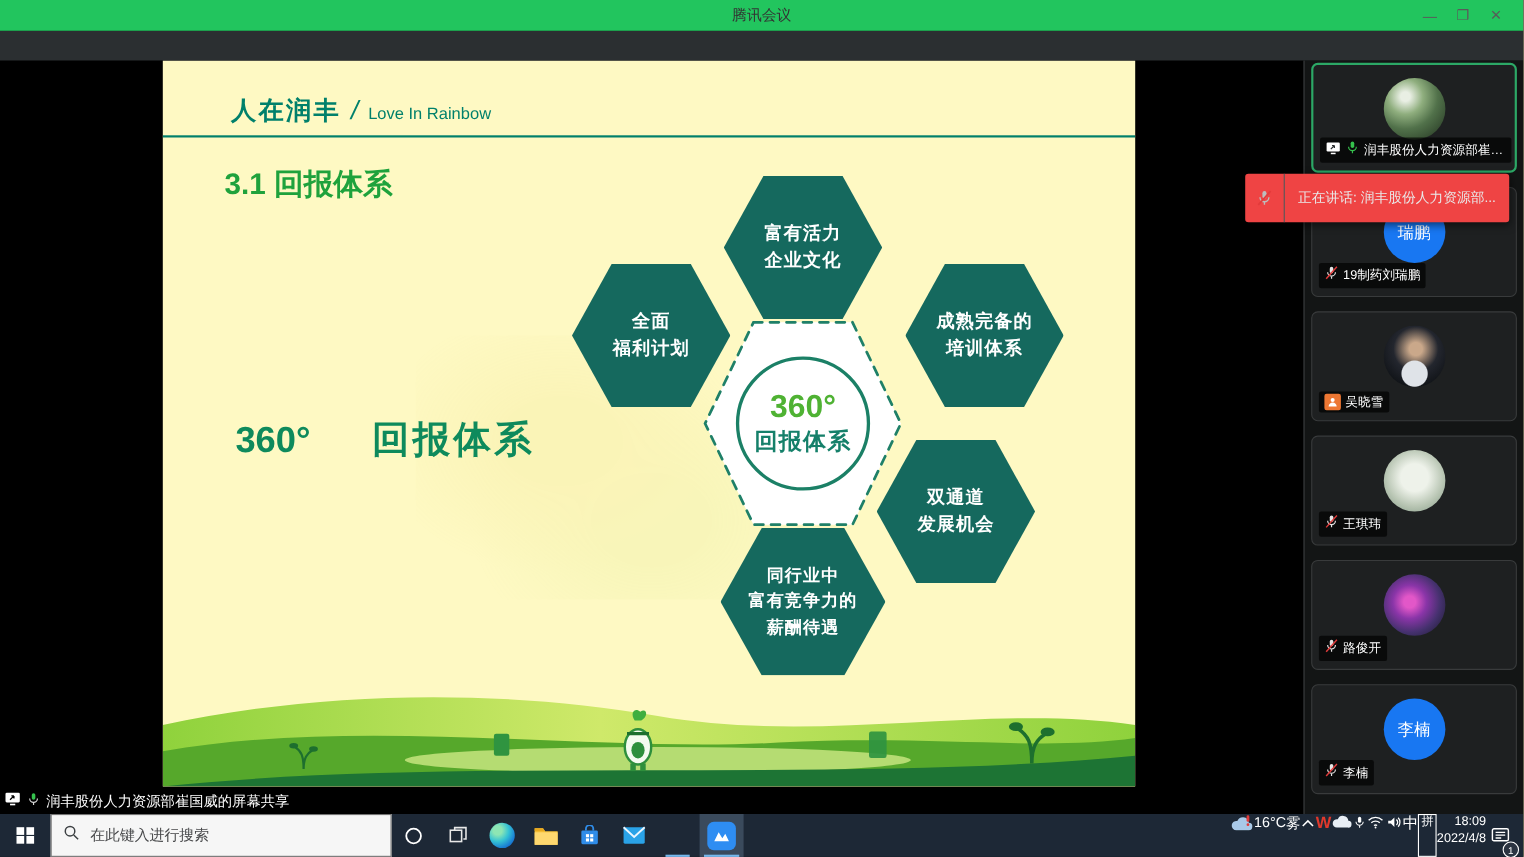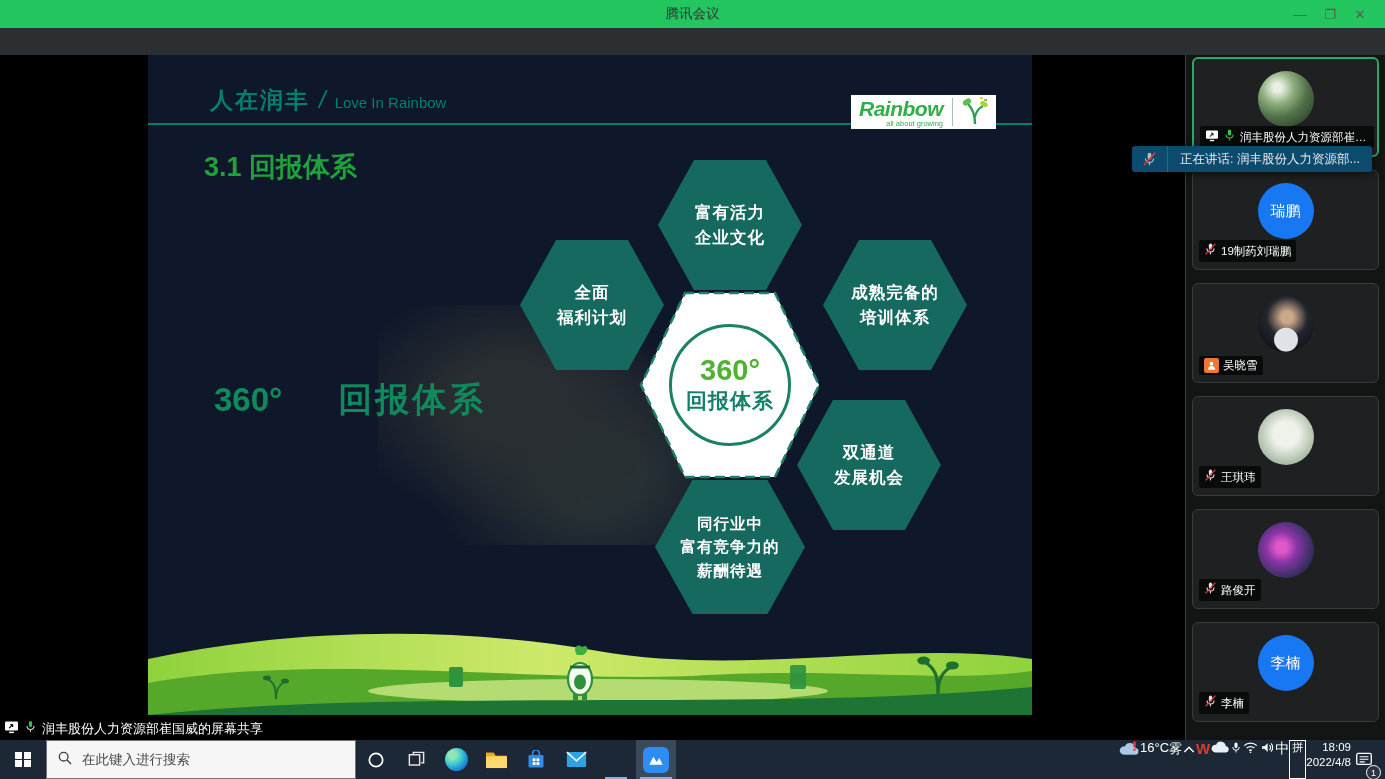--- a/index.html
+++ b/index.html
@@ -10,21 +10,21 @@
   .titlebar { position:absolute; top:0; left:0; width:100%; height:28px; background:#22c55e;
               display:flex; align-items:center; justify-content:center; z-index:10; }
   .titlebar-title { font-size:13.5px; color:#333; }
   .win-controls { position:absolute; right:10px; top:0; height:100%; display:flex; align-items:center; gap:0; }
   .win-btn { width:30px; height:100%; display:flex; align-items:center; justify-content:center;
              color:#5a5a5a; font-size:13px; cursor:default; }
   .meeting-toolbar { position:absolute; top:28px; left:0; width:100%; height:27px; background:#2b2f31; z-index:2; }
 
   
   .stage { position:absolute; top:55px; left:0; width:1185px; height:685px; background:#000; }
-  .slide { position:absolute; left:148px; top:0; width:884px; height:660px; background:#0f172a; overflow:hidden; }
+  .slide { position:absolute; left:148px; top:0; width:884px; height:660px; background:#fef9c3; overflow:hidden; }
 
   .slide-header { position:absolute; left:62px; top:30px; display:flex; align-items:baseline; gap:9px; }
   .slide-header .cn { font-size:23px; font-weight:700; color:#00806b; letter-spacing:2px; }
   .slide-header .slash { font-size:24px; font-style:italic; color:#00806b; }
   .slide-header .en { font-size:15px; color:#00806b; }
   .header-line { position:absolute; left:0; right:0; top:68px; height:2px; background:#00806b; }
   .logo-block { position:absolute; right:36px; top:40px; background:#fff; padding:0 8px;
                 display:flex; align-items:center; gap:9px; z-index:2; }
   .logo-text { display:flex; flex-direction:column; align-items:flex-end; }
   .logo-brand { font-size:21px; font-weight:800; font-style:italic; color:#2fae4a; letter-spacing:-0.5px; }
@@ -77,21 +77,21 @@
                                       radial-gradient(circle at 52% 38%, #caa88a 0 13%, #23262e 45%, #101317 78%); }
   .avatar.photo-sketch { background:radial-gradient(circle at 50% 45%, #eef2ea 0 30%, #b9c6b4 62%, #8fa390 88%); }
   .avatar.photo-art { background:radial-gradient(circle at 42% 45%, #e257c8 0 12%, #8a35a8 34%, #45316e 62%, #23203a 88%); }
   .tag { position:absolute; left:6px; bottom:7px; display:flex; align-items:center; gap:4px;
          background:rgba(0,0,0,.68); padding:2px 5px; border-radius:2px; max-width:174px; }
   .tag-text { color:#fff; font-size:11.5px; white-space:nowrap; overflow:hidden; text-overflow:ellipsis; max-width:148px; }
   .badge-person { width:15px; height:15px; background:#ed7733; border-radius:2px;
                   display:flex; align-items:center; justify-content:center; }
 
   
-  .toast { position:absolute; left:1132px; top:146px; height:26px; background:#0c4a6e; border-radius:3px;
+  .toast { position:absolute; left:1132px; top:158px; height:44px; background:#ef4444; border-radius:3px;
            display:flex; align-items:center; box-shadow:0 2px 8px rgba(0,0,0,.55); z-index:8; }
   .toast-icon { width:36px; height:100%; display:flex; align-items:center; justify-content:center;
                 border-right:1px solid #55585a; }
   .toast-text { color:#e9e9e9; font-size:12.5px; padding:0 12px; white-space:nowrap; }
 
   
   .share-banner { position:absolute; left:0; top:717px; height:23px; background:#000; display:flex;
                   align-items:center; gap:5px; padding:0 8px 0 4px; z-index:6; }
   .share-banner-text { color:#fff; font-size:13px; white-space:nowrap; }
 
@@ -142,37 +142,20 @@
   <div class="stage">
     <div class="slide">
 
       <div class="slide-header">
         <span class="cn">人在润丰</span>
         <span class="slash">/</span>
         <span class="en">Love In Rainbow</span>
       </div>
       <div class="header-line"></div>
 
-      <div class="logo-block">
-        <div class="logo-text">
-          <span class="logo-brand">Rainbow</span>
-          <span class="logo-tagline">all about growing</span>
-        </div>
-        <div class="logo-sep"></div>
-        <span>
-          <svg width="26" height="30" viewBox="0 0 26 30">
-            <path d="M13,29 C13,20 11,14 6,9" stroke="#2e9e4f" stroke-width="2.4" fill="none"></path>
-            <path d="M13,22 C14,17 17,13 21,11" stroke="#2e9e4f" stroke-width="2" fill="none"></path>
-            <ellipse cx="5" cy="7" rx="4.5" ry="3" fill="#58c24e" transform="rotate(-30 5 7)"></ellipse>
-            <ellipse cx="22" cy="9" rx="4" ry="2.6" fill="#a8d43a" transform="rotate(25 22 9)"></ellipse>
-            <rect x="18" y="2" width="3" height="2" fill="#cddc39"></rect>
-            <rect x="22" y="4" width="3" height="2" fill="#8bc34a"></rect>
-          </svg>
-        </span>
-      </div>
 
       <div class="section-title">3.1 回报体系</div>
 
       <div class="watermark"></div>
 
       <div class="side-label">
         <span class="deg">360°</span>
         <span class="txt">回报体系</span>
       </div>
 

